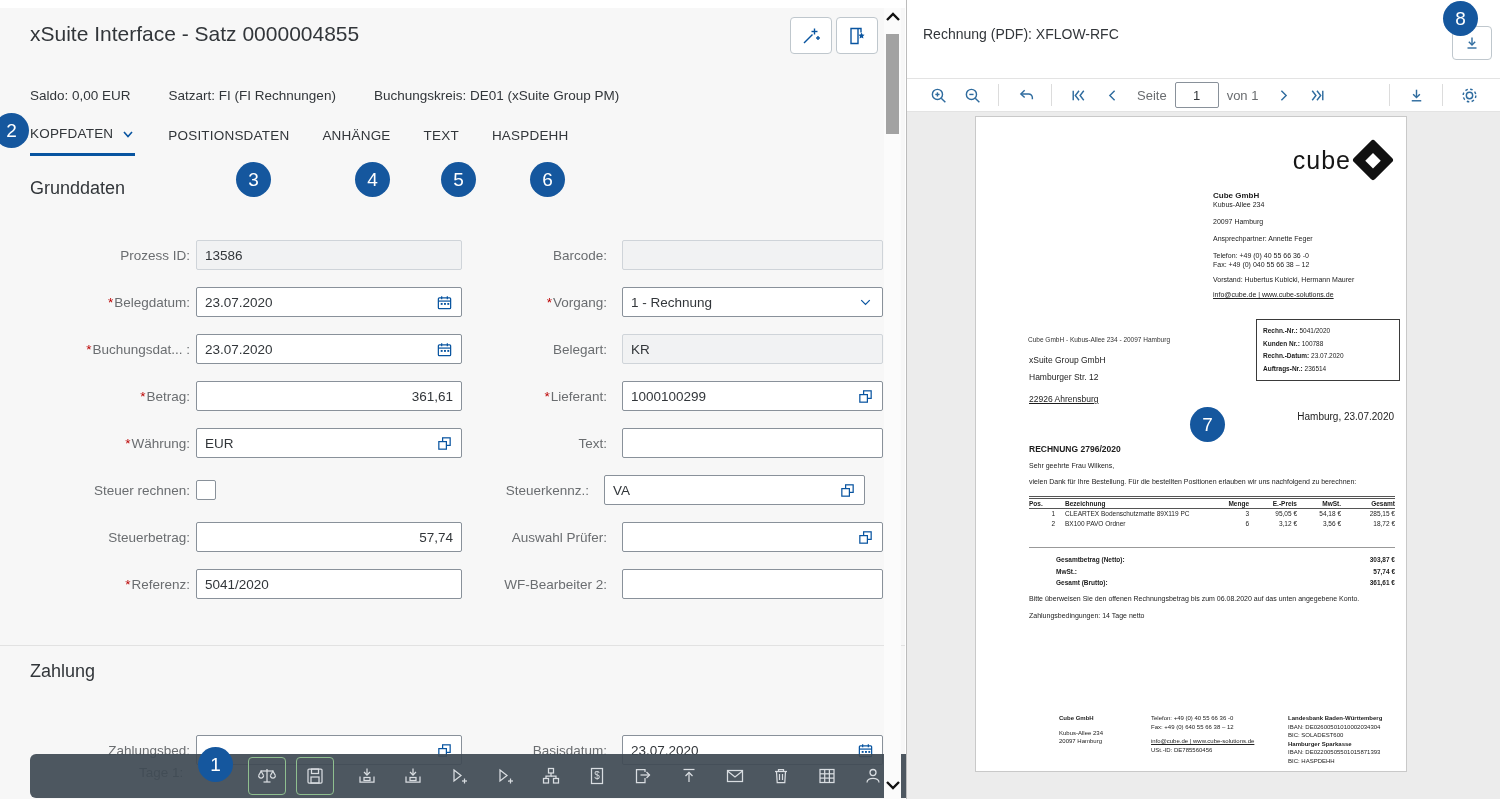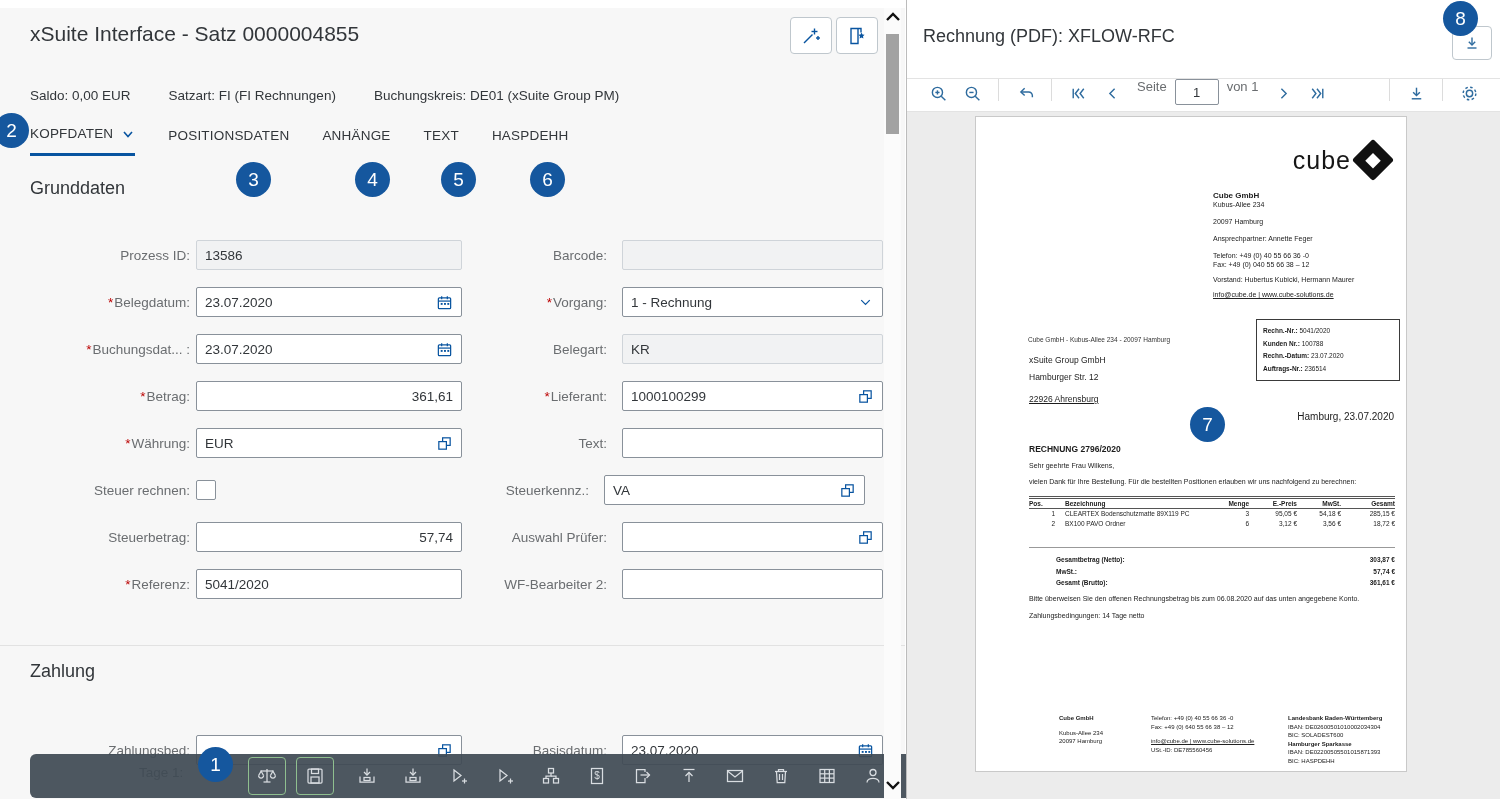--- a/index.html
+++ b/index.html
@@ -47,26 +47,26 @@
   .action-bar text{fill:#d9dde1;stroke:none;font-size:10px;font-family:"Liberation Sans",sans-serif;}
   
   .sb-track{position:absolute;left:884px;top:0;width:17px;height:791px;background:#fbfbfb;}
   .sb-thumb{position:absolute;left:886px;top:26px;width:13px;height:100px;background:#a2a2a2;cursor:pointer;}
   .sb-arrow{position:absolute;left:885px;width:16px;height:12px;cursor:pointer;}
   .sb-arrow svg{width:16px;height:10px;stroke:#111;fill:none;stroke-width:2.4;}
   
   .v-divider{position:absolute;left:906px;top:0;width:1px;height:799px;background:#bcbcbc;}
   
   .right-pane{position:absolute;left:907px;top:0;width:593px;height:799px;background:#fff;}
-  .rp-title{position:absolute;left:16px;top:26px;font-size:18px;color:#32363a;}
+  .rp-title{position:absolute;left:16px;top:26px;font-size:14px;color:#32363a;}
   .rp-dl-btn{position:absolute;left:545px;top:26px;width:38px;height:32px;background:#fff;border:1px solid #bfc7cd;
              border-radius:4px;display:flex;align-items:center;justify-content:center;cursor:pointer;}
   .rp-dl-btn svg{width:18px;height:18px;stroke:#2e6b9e;fill:none;stroke-width:1.4;}
   .pdf-toolbar{position:absolute;left:0;top:78px;width:593px;height:34px;border-top:1px solid #e3e3e3;
-               border-bottom:1px solid #e3e3e3;background:#fff;display:flex;padding:0 14px;box-sizing:border-box;}
+               border-bottom:1px solid #e3e3e3;background:#fff;display:flex;align-items:center;padding:0 14px;box-sizing:border-box;}
   .pt-ic{width:34px;height:28px;display:flex;align-items:center;justify-content:center;cursor:pointer;}
   .pdf-toolbar svg{width:19px;height:19px;stroke:#2e6b9e;fill:none;stroke-width:1.35;}
   .pt-sep{width:1px;height:22px;background:#dcdcdc;margin:0 9px;}
   .pt-lbl{font-size:13px;color:#6a6d70;margin:0 8px;}
   .page-input{width:38px;height:22px;border:1px solid #89919a;border-radius:2px;text-align:center;font-size:13px;
               color:#32363a;font-family:inherit;background:#fff;}
   .pt-spacer{flex:1;}
   .teeth{stroke-dasharray:2.4 2.3;}
   
   .viewer{position:absolute;left:0;top:112px;width:593px;height:749px;background:#ececec;}

